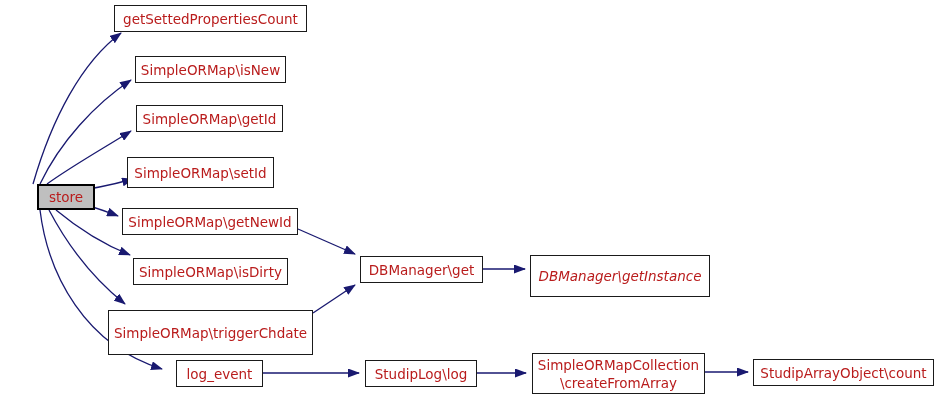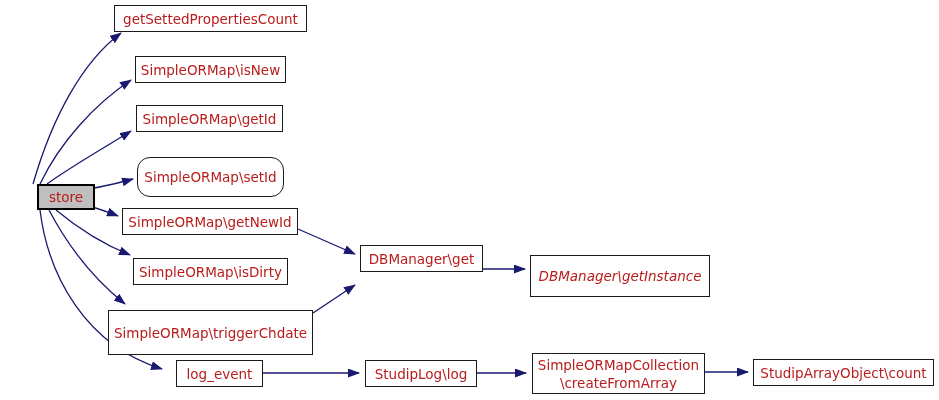--- a/index.html
+++ b/index.html
@@ -73,31 +73,31 @@
   </svg>
 
   <div class="node root" style="left:5px; top:184px; width:58px; height:26px;margin-left:32px;">store</div>
 
   <div class="node" style="left:114px; top:5px; width:193px; height:27px;">getSettedPropertiesCount</div>
 
   <div class="node" style="left:135px; top:56px; width:151px; height:27px;">SimpleORMap\isNew</div>
 
   <div class="node" style="left:136px; top:105px; width:147px; height:27px;">SimpleORMap\getId</div>
 
-  <div class="node" style="left:137px; top:157px; width:147px; height:40px;border-radius:13px;">SimpleORMap\setId</div>
+  <div class="node" style="left:127px; top:157px; width:147px; height:31px;">SimpleORMap\setId</div>
 
   <div class="node" style="left:122px; top:208px; width:176px; height:27px;">SimpleORMap\getNewId</div>
 
   <div class="node" style="left:133px; top:258px; width:155px; height:27px;">SimpleORMap\isDirty</div>
 
   <div class="node" style="left:108px; top:310px; width:205px; height:45px;">SimpleORMap\triggerChdate</div>
 
   <div class="node" style="left:176px; top:360px; width:87px; height:27px;">log_event</div>
 
-  <div class="node" style="left:360px; top:245px; width:123px; height:27px;">DBManager\get</div>
+  <div class="node" style="left:360px; top:256px; width:123px; height:27px;">DBManager\get</div>
 
   <div class="node" style="left:530px; top:255px; width:180px; height:42px;font-style:italic;">DBManager\getInstance</div>
 
   <div class="node" style="left:365px; top:360px; width:112px; height:27px;">StudipLog\log</div>
 
   <div class="node" style="left:532px; top:353px; width:173px; height:41px;">SimpleORMapCollection
 \createFromArray</div>
 
   <div class="node" style="left:753px; top:359px; width:181px; height:27px;">StudipArrayObject\count</div>
 

